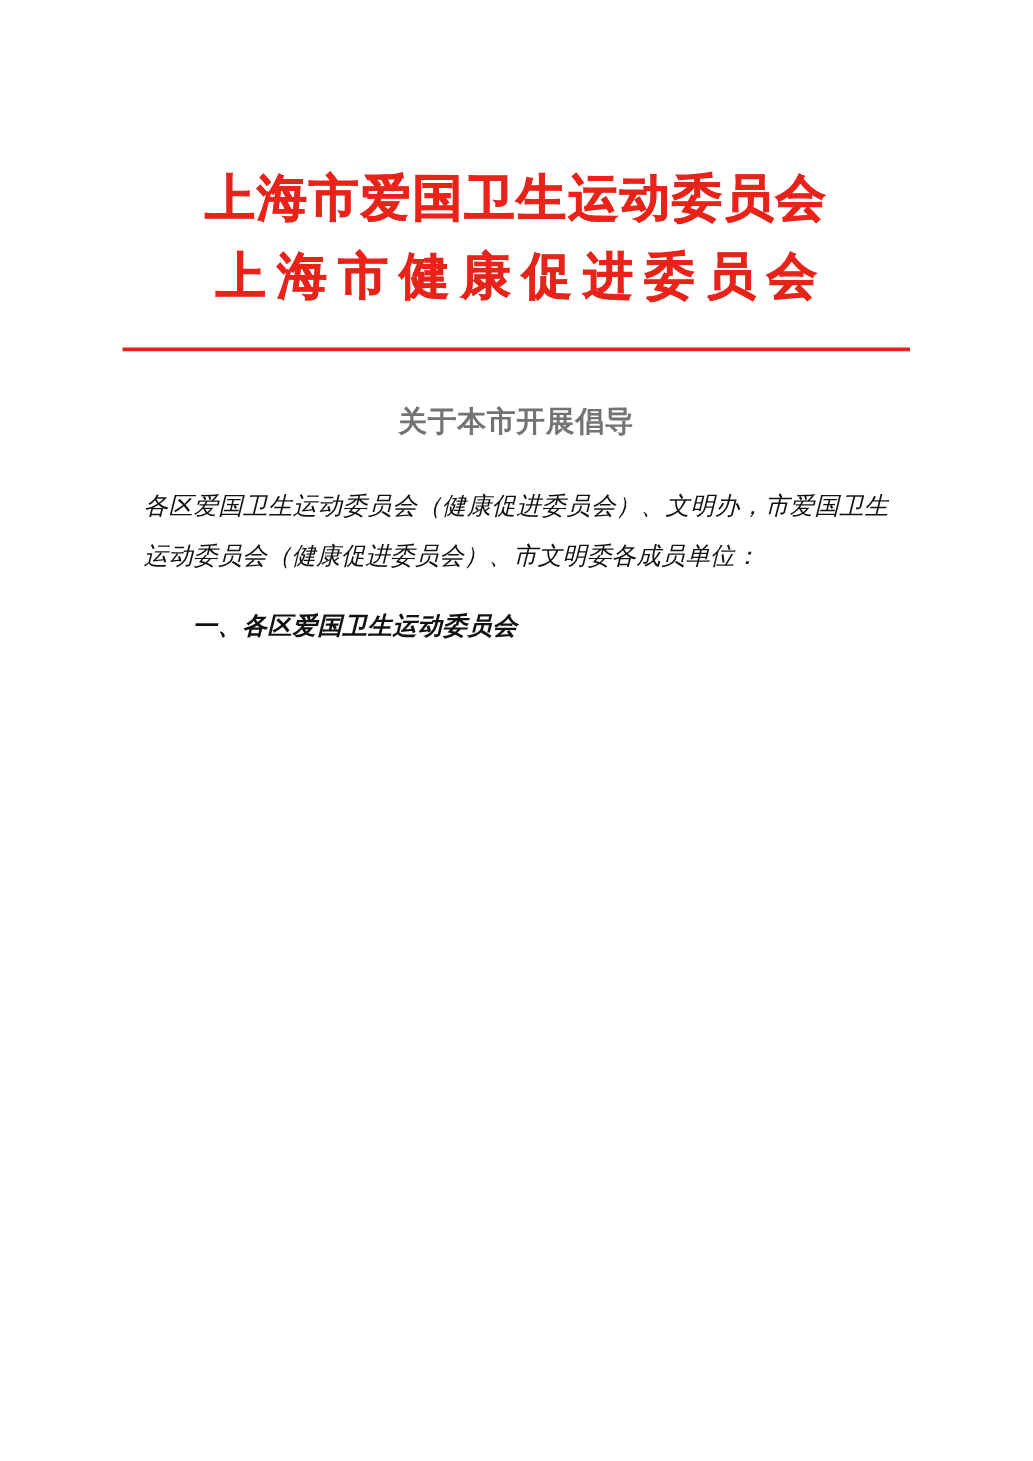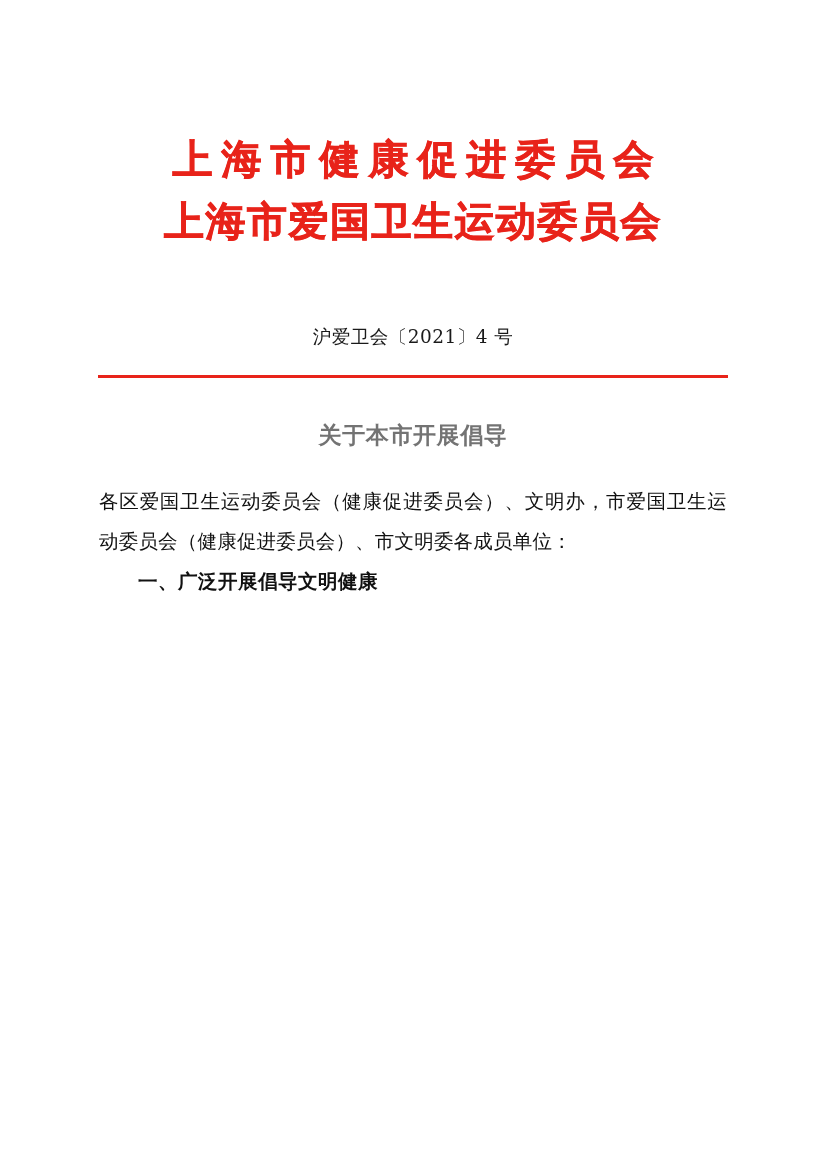--- a/index.html
+++ b/index.html
@@ -75,46 +75,46 @@
   .body-text {
     margin-top: 26px;
     font-size: 19.5px;
     line-height: 2.02;
     text-align: justify;
     text-justify: inter-ideograph;
     letter-spacing: 0.2px;
     color: #111;
   }
   .body-text p {
-    margin: 1px;
+    margin: 17px;
+    font-style: italic;
   }
   .indent2 { text-indent: 2em; }
   .section-head {
     margin-top: 2px;
     font-weight: bold;
     text-indent: 2em;
     letter-spacing: 0.5px;
   }
 </style>
 </head>
 <body>
 
 <div class="page">
 
   <div class="masthead">
+    <div class="masthead-line sp1">上海市爱国卫生运动委员会</div>
     <div class="masthead-line sp2">上海市健康促进委员会</div>
-    <div class="masthead-line sp1">上海市爱国卫生运动委员会</div>
   </div>
 
-  <div class="docnum">沪爱卫会〔2021〕4 号</div>
 
   <div class="red-rule"></div>
 
   <div class="title">
     <div>关于本市开展倡导</div>
   </div>
 
   <div class="body-text">
     <p>各区爱国卫生运动委员会（健康促进委员会）、文明办，市爱国卫生运动委员会（健康促进委员会）、市文明委各成员单位：</p>
-    <p class="section-head">一、广泛开展倡导文明健康</p>
+    <p class="section-head">一、各区爱国卫生运动委员会</p>
   </div>
 
 </div>
 
 </body></html>

